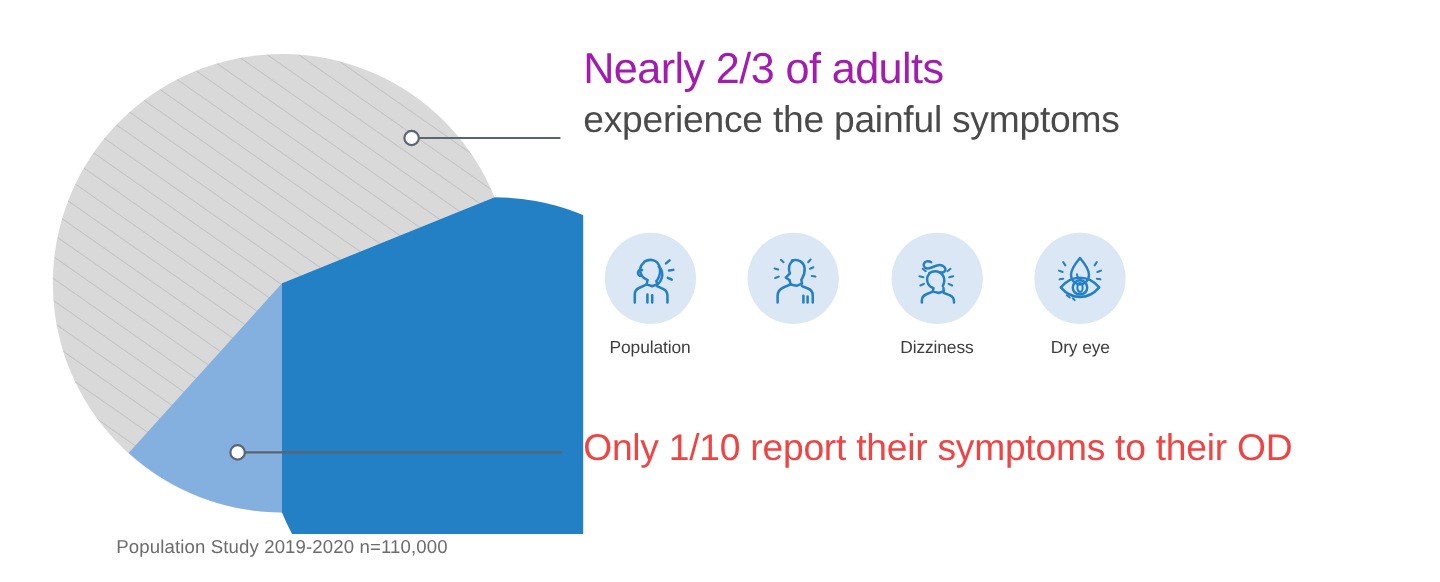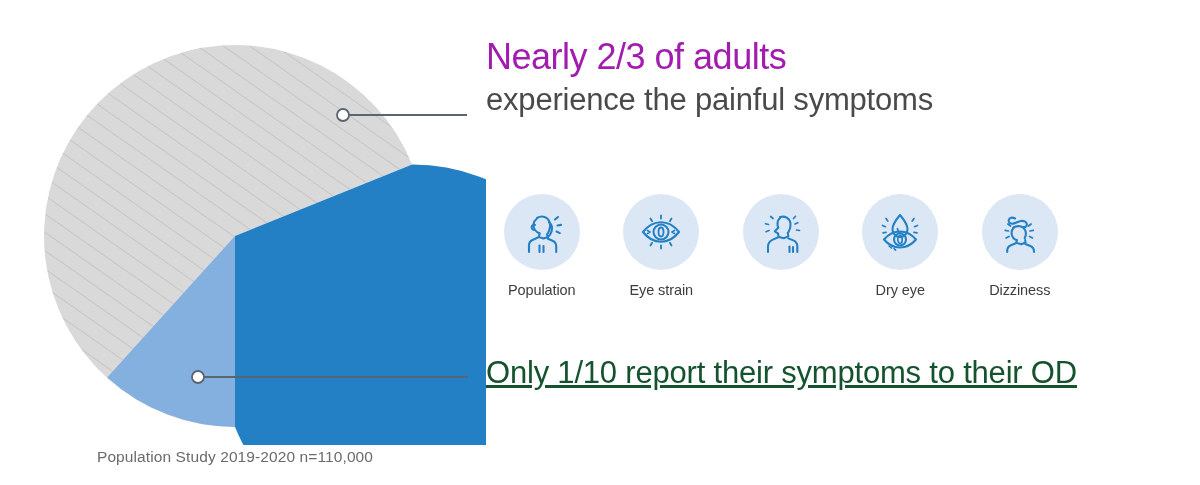--- a/index.html
+++ b/index.html
@@ -115,24 +115,23 @@
   }
 
   
   #subline {
     position: absolute;
     left: 0;
     top: 355px;
     font-family: "Liberation Sans", sans-serif;
     font-size: 31px;
     font-weight: 400;
-    color: #14532d;
+    color: #ef4444;
     letter-spacing: -0.2px;
     white-space: nowrap;
-    text-decoration: underline;
   }
 </style>
 </head>
 <body>
 
 <div id="pie-panel">
 
   <svg id="pie-svg" width="486" height="445" viewBox="0 0 486 445">
     <defs>
       <pattern id="hatch" width="15" height="15" patternUnits="userSpaceOnUse" patternTransform="rotate(-55)">
@@ -177,34 +176,20 @@
           <path d="M32.5 33.5l5 2.2c2.3 1 3.7 3.1 3.7 5.6V47"></path>
           <path d="M24.5 40.5V47"></path>
           <path d="M28.5 41V47"></path>
           <path d="M20 20c-1.5-.5-3 .3-3.3 1.8-.3 1.6.8 2.9 2.3 3.1"></path>
           <path d="M40 14.5l3-2.5M42.5 20.5l3.6-.6M41.5 26.5l3.3 1.6"></path>
         </svg>
       </div>
       <div class="symptom-label">Population</div>
     </div>
 
-    <div class="symptom">
-      <div class="symptom-circle">
-        <svg width="54" height="54" viewBox="0 0 54 54" fill="none" stroke="#2480c4" stroke-width="2.1" stroke-linecap="round" stroke-linejoin="round">
-          <path d="M9 27c5-6.5 11-9.8 18-9.8S40 20.5 45 27c-5 6.5-11 9.8-18 9.8S14 33.5 9 27z"></path>
-          <circle cx="27" cy="27" r="7.5"></circle>
-          <path d="M24.5 27a2.5 4.5 0 1 1 5 0 2.5 4.5 0 1 1-5 0" stroke-width="1.9"></path>
-          <path d="M13.5 25.5l2.5 1.5-2.5 1.5" stroke-width="1.7"></path>
-          <path d="M40.5 25.5L38 27l2.5 1.5" stroke-width="1.7"></path>
-          <path d="M27 10.5v3.2M16.5 13.5l1.6 2.8M37.5 13.5l-1.6 2.8" stroke-width="1.8"></path>
-          <path d="M27 40.3v3.2M16.5 40.5l1.6-2.8M37.5 40.5l-1.6-2.8" stroke-width="1.8"></path>
-        </svg>
-      </div>
-      <div class="symptom-label">Eye strain</div>
-    </div>
 
     <div class="symptom">
       <div class="symptom-circle">
         <svg width="54" height="54" viewBox="0 0 54 54" fill="none" stroke="#2480c4" stroke-width="2.1" stroke-linecap="round" stroke-linejoin="round">
           <path d="M26 12c5.5-1.5 10 1.5 10.5 6.5.3 3.3-.5 6-2 8.5"></path>
           <path d="M26.5 12.5c-2 1.5-3 4-3 6.5 0 1.3.3 2.6.8 3.7"></path>
           <path d="M24 23l-3.2 3.3 3.2 2.2"></path>
           <path d="M24 28.5l.8 3.5 5 1.2 4.5-1.8-.5-3.5"></path>
           <path d="M24.8 32l-6 2.6c-3 1.3-4.8 3.8-4.8 7V47"></path>
           <path d="M34.3 33.4l5 2c2.5 1 4 3.2 4 5.8V47"></path>
@@ -212,46 +197,46 @@
           <path d="M39 42V47"></path>
           <path d="M19 13.5l-2.3-2M14.5 19.5l-3-.8M15 25.5l-3 1.2" stroke-width="1.7"></path>
           <path d="M41 19l2.8-1.3M42.5 25l3 .5M39.5 13.5l2-2.2" stroke-width="1.7"></path>
         </svg>
       </div>
     </div>
 
     <div class="symptom">
       <div class="symptom-circle">
         <svg width="54" height="54" viewBox="0 0 54 54" fill="none" stroke="#2480c4" stroke-width="2.1" stroke-linecap="round" stroke-linejoin="round">
+          <path d="M22 13.5c-2.6-1.6-5.6-.8-6.2 1.6-.6 2.4 1.6 4 4.4 3.5 2.7-.5 5-2.2 7.6-2.6 2.8-.4 5.6.8 6 3 .4 2.2-1.6 3.6-3.8 3"></path>
+          <path d="M20.5 22.5c4-2.5 9.5-1.6 11.5 2.4 1.3 2.7 1 5.8-.3 8.3"></path>
+          <path d="M20.5 23c-2.3 2.4-2.6 6.5-.6 9.3.9 1.3 2.2 2.2 3.6 2.6"></path>
+          <path d="M23.8 35l-.3 2.8 4.8 1.4 4.2-1.6-.3-2.6"></path>
+          <path d="M23.3 38l-5.3 2.2c-2.3 1-3.8 3-3.8 5.4V47"></path>
+          <path d="M32.3 39l5 2c2.3 1 3.7 3 3.7 5.3V47"></path>
+          <path d="M15.5 26l-3.3-.7M16 31.5l-3 1.4M17.5 21l-2.6-2" stroke-width="1.7"></path>
+          <path d="M37 26l3.3-.7M36.5 31.5l3 1.4M35.5 21l2.6-2" stroke-width="1.7"></path>
+        </svg>
+      </div>
+      <div class="symptom-label">Dizziness</div>
+    </div>
+
+    <div class="symptom">
+      <div class="symptom-circle">
+        <svg width="54" height="54" viewBox="0 0 54 54" fill="none" stroke="#2480c4" stroke-width="2.1" stroke-linecap="round" stroke-linejoin="round">
           <path d="M27 10c0 0-7.5 8.8-7.5 14.2C19.5 28.6 23 32 27 32s7.5-3.4 7.5-7.8C34.5 18.8 27 10 27 10z"></path>
           <path d="M24.5 23.5c0 2 1.2 3.6 2.8 4" stroke-width="1.7"></path>
           <path d="M11 34.5c4.5-5.3 10-8 16-8s11.5 2.7 16 8c-4.5 5.3-10 8-16 8s-11.5-2.7-16-8z"></path>
           <circle cx="27" cy="34.5" r="6"></circle>
           <path d="M24.8 34.5a2.2 3.8 0 1 1 4.4 0 2.2 3.8 0 1 1-4.4 0" stroke-width="1.7"></path>
           <path d="M13 13.5l1.8 2.6M9.5 20.5l3 1.2M10 27.8l3-.5" stroke-width="1.7"></path>
           <path d="M41 13.5l-1.8 2.6M44.5 20.5l-3 1.2M44 27.8l-3-.5" stroke-width="1.7"></path>
           <path d="M16 41l2.5 2M21 43.5l1.6 1.6" stroke-width="1.6"></path>
         </svg>
       </div>
       <div class="symptom-label">Dry eye</div>
     </div>
 
-    <div class="symptom">
-      <div class="symptom-circle">
-        <svg width="54" height="54" viewBox="0 0 54 54" fill="none" stroke="#2480c4" stroke-width="2.1" stroke-linecap="round" stroke-linejoin="round">
-          <path d="M22 13.5c-2.6-1.6-5.6-.8-6.2 1.6-.6 2.4 1.6 4 4.4 3.5 2.7-.5 5-2.2 7.6-2.6 2.8-.4 5.6.8 6 3 .4 2.2-1.6 3.6-3.8 3"></path>
-          <path d="M20.5 22.5c4-2.5 9.5-1.6 11.5 2.4 1.3 2.7 1 5.8-.3 8.3"></path>
-          <path d="M20.5 23c-2.3 2.4-2.6 6.5-.6 9.3.9 1.3 2.2 2.2 3.6 2.6"></path>
-          <path d="M23.8 35l-.3 2.8 4.8 1.4 4.2-1.6-.3-2.6"></path>
-          <path d="M23.3 38l-5.3 2.2c-2.3 1-3.8 3-3.8 5.4V47"></path>
-          <path d="M32.3 39l5 2c2.3 1 3.7 3 3.7 5.3V47"></path>
-          <path d="M15.5 26l-3.3-.7M16 31.5l-3 1.4M17.5 21l-2.6-2" stroke-width="1.7"></path>
-          <path d="M37 26l3.3-.7M36.5 31.5l3 1.4M35.5 21l2.6-2" stroke-width="1.7"></path>
-        </svg>
-      </div>
-      <div class="symptom-label">Dizziness</div>
-    </div>
-
 
   </div>
 
   <div id="subline">Only 1/10 report their symptoms to their OD</div>
 </div>
 
 </body></html>

